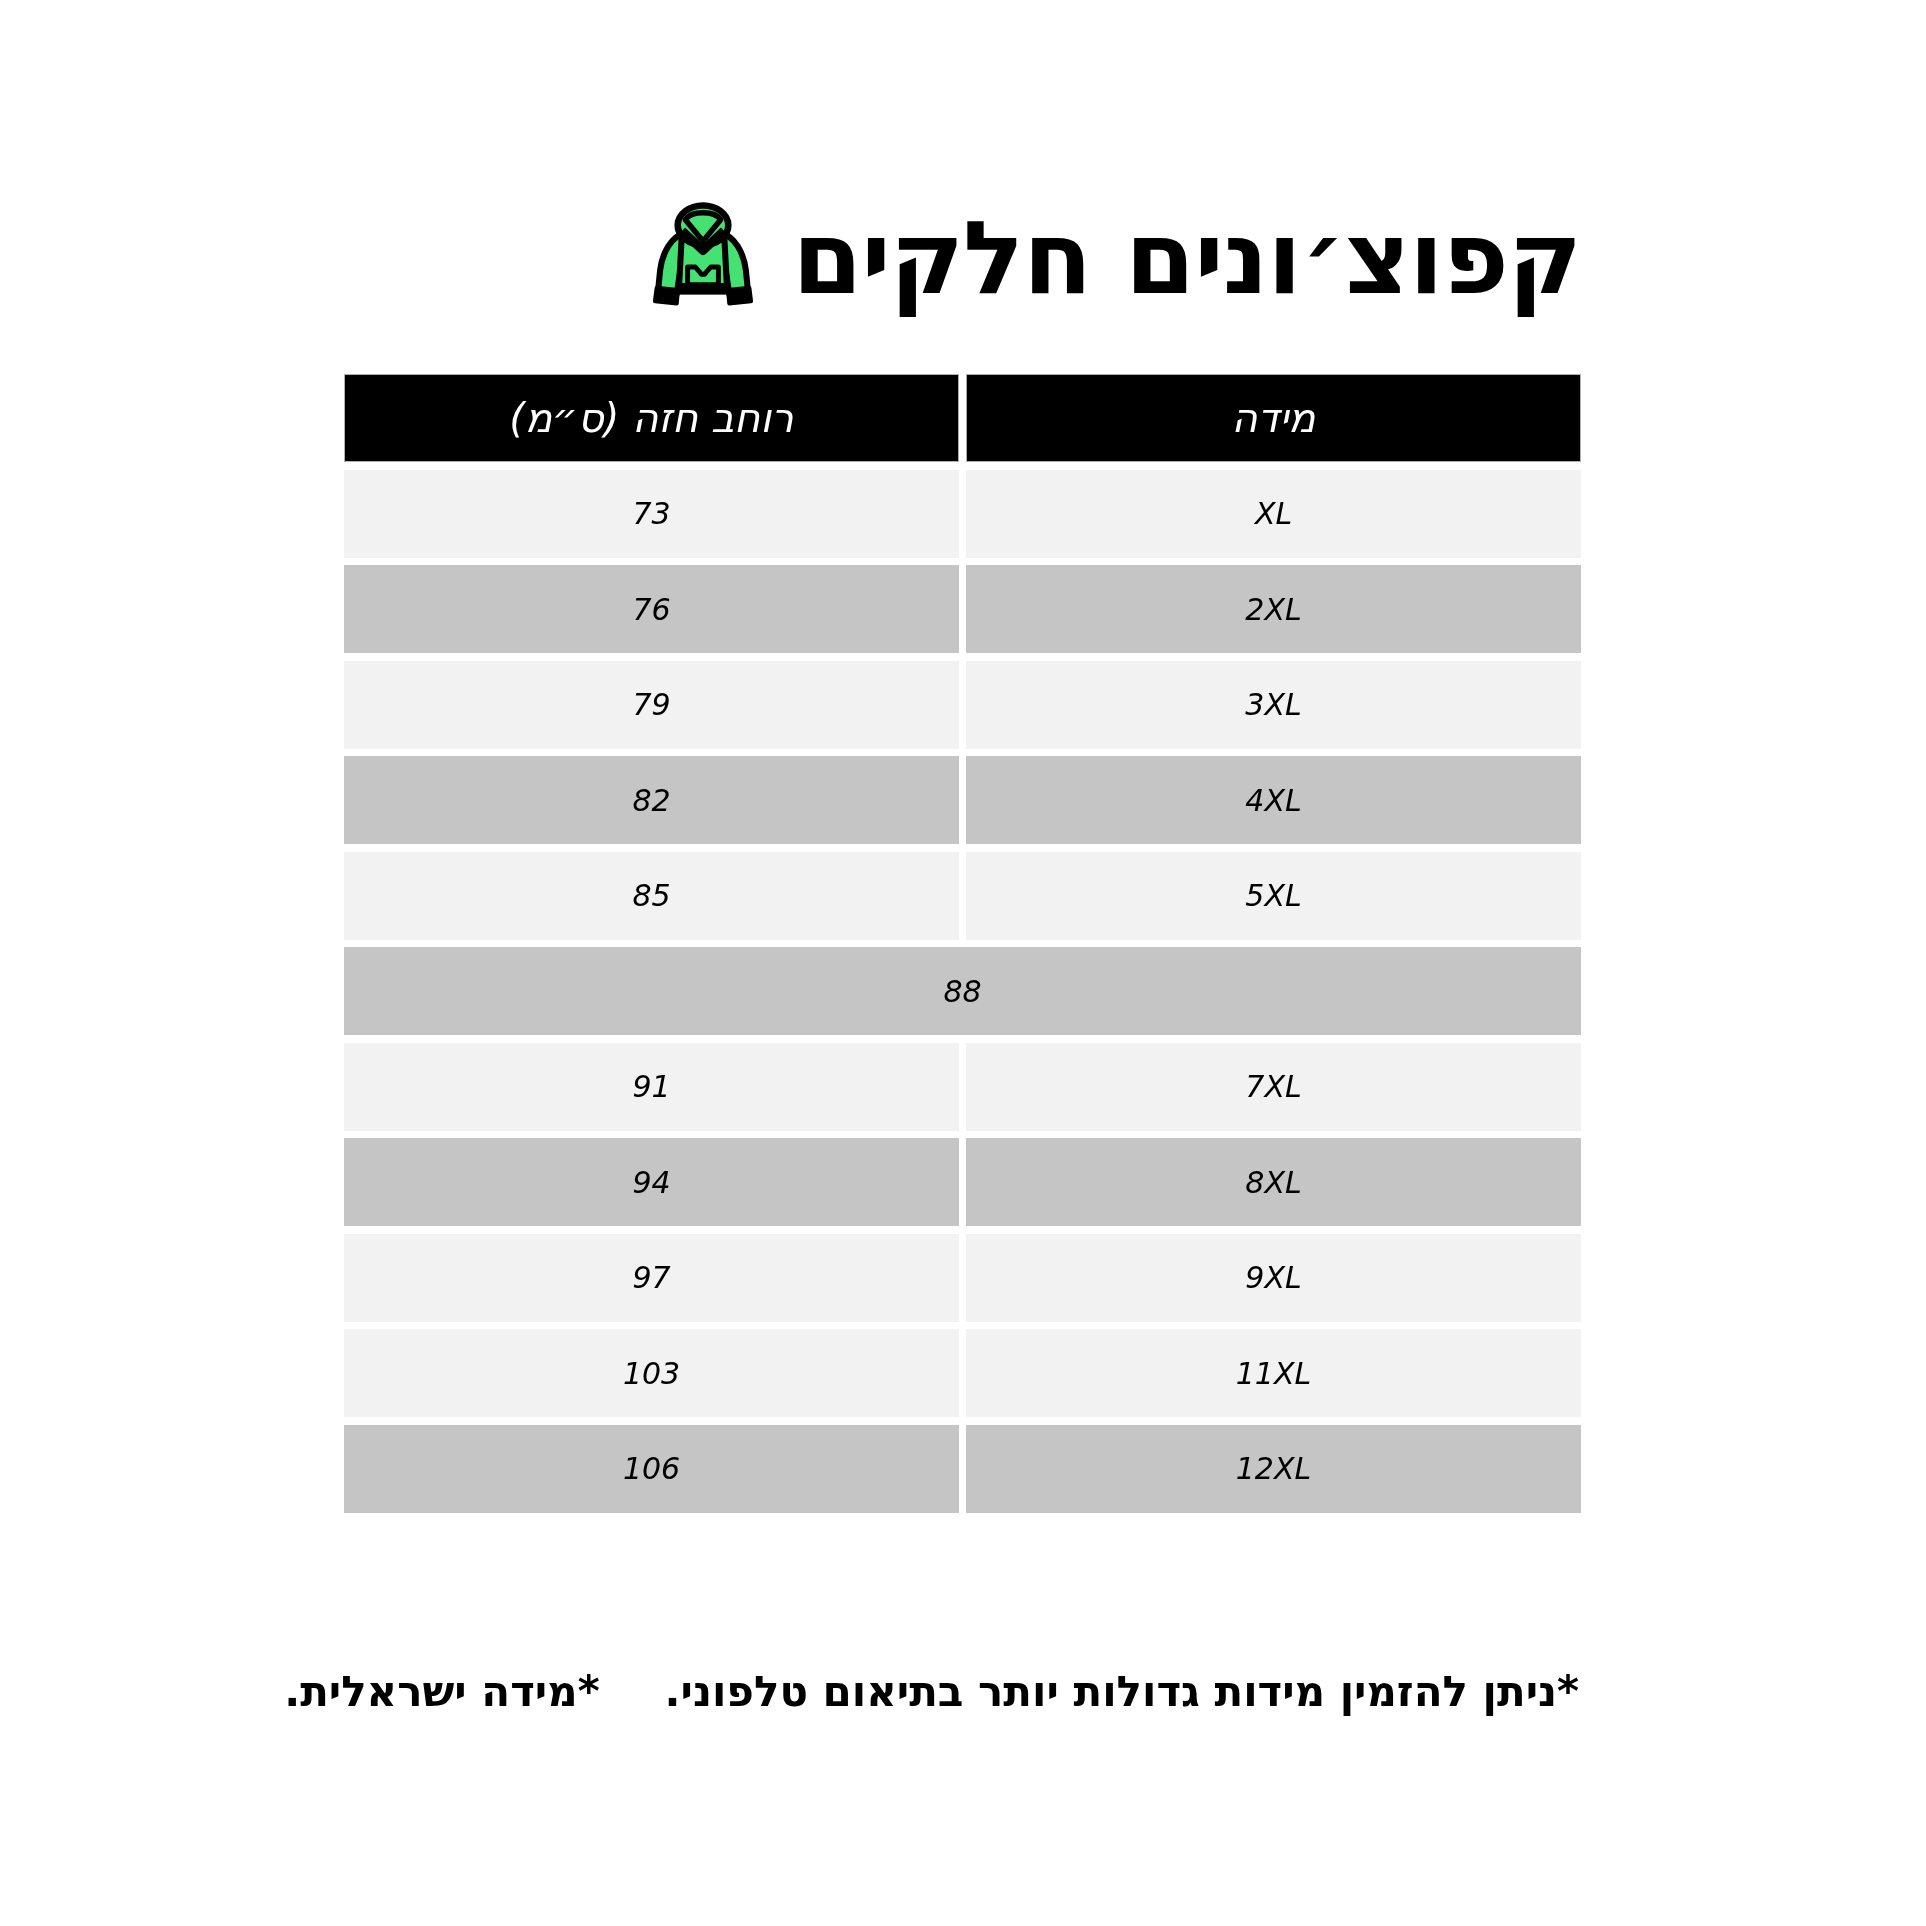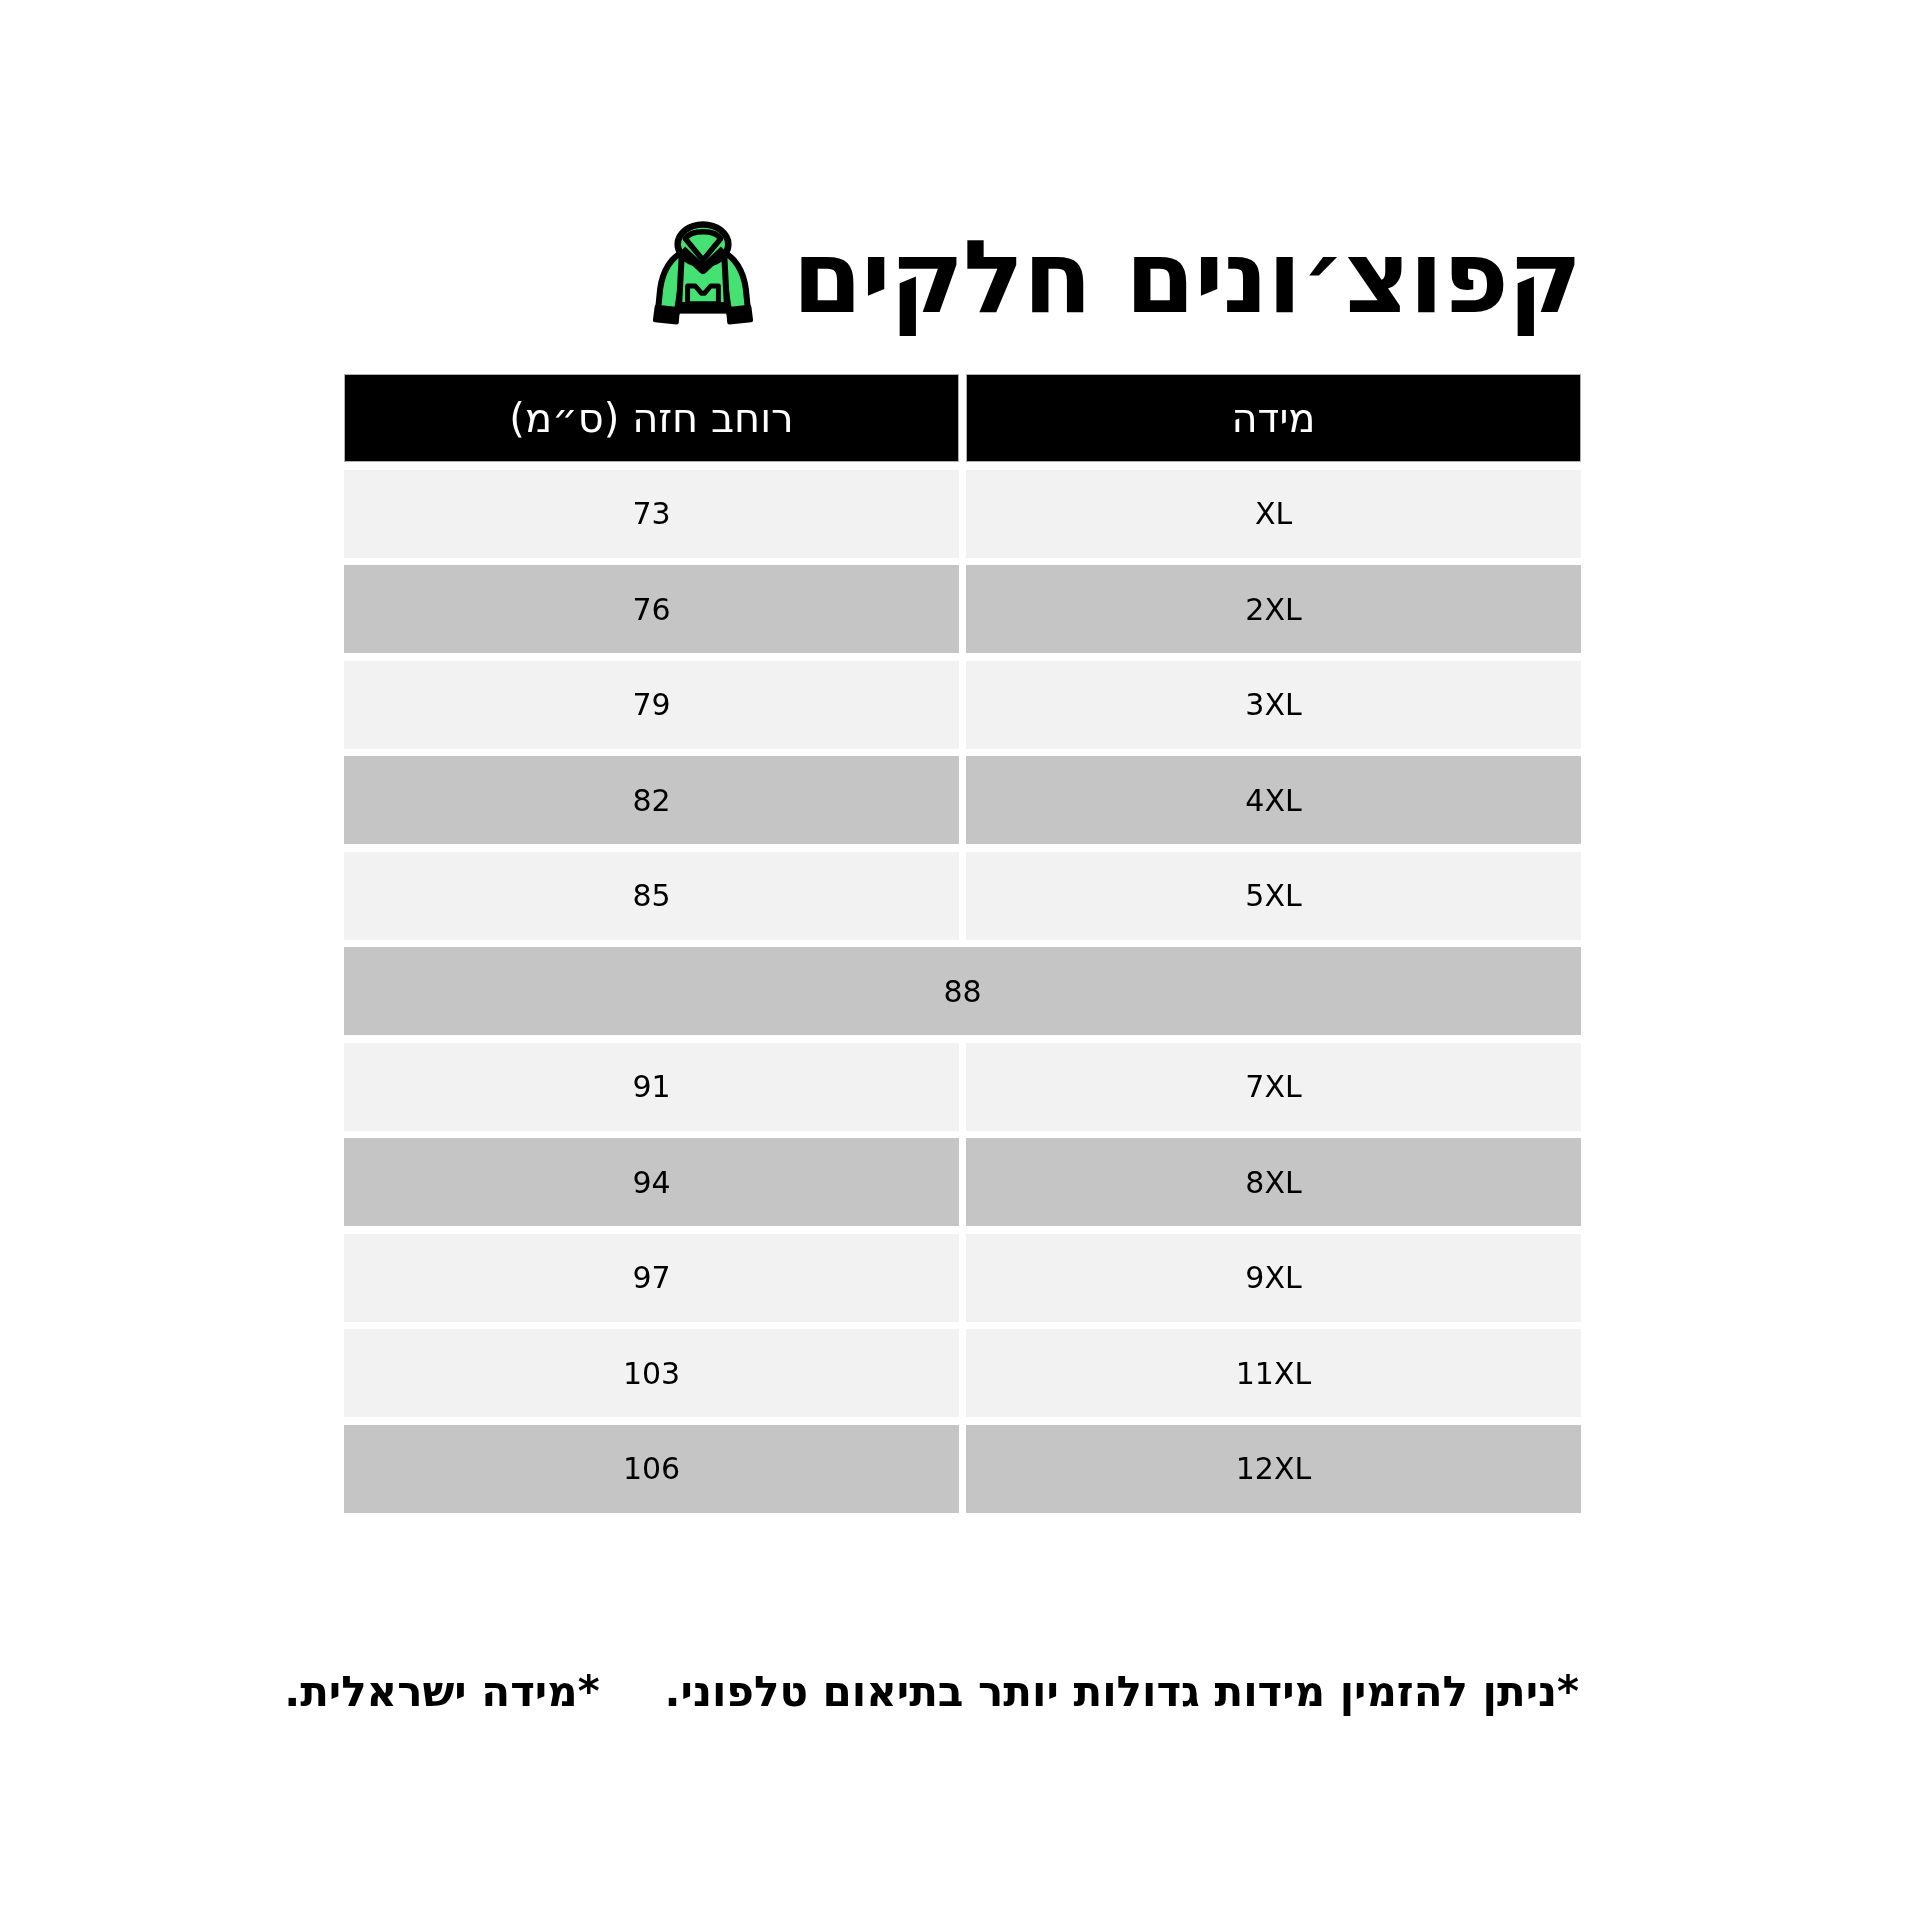--- a/index.html
+++ b/index.html
@@ -7,42 +7,42 @@
     position:relative;
     width:1926px;height:1926px;
     background:#ffffff;
     font-family:"DejaVu Sans", sans-serif;
     color:#000;
     overflow:hidden;
   }
   
   .title-row{
     position:absolute;
-    top:209px;right:345px;
+    top:190px;right:345px;
     height:136px;
     display:flex;align-items:center;
     direction:rtl;           
     gap:34px;
   }
   .title{
     margin:0;
     font-size:101px;
     font-weight:700;
     letter-spacing:-1.2px;
     line-height:1;
     white-space:nowrap;
   }
   .hoodie-svg{width:110px;height:113px;flex:0 0 auto;}
   
   .size-table{
     position:absolute;
     left:344px;top:374px;
     width:1237px;
   }
-  .t-row{display:flex;gap:7px;margin-bottom:7.5px;}
+  .t-row{display:flex;gap:7px;margin-bottom:7.5px;font-style:italic;}
   .cell{
     flex:1 1 0;
     display:flex;align-items:center;justify-content:center;
     direction:rtl;
     box-sizing:border-box;
   }
   .header-row .cell{
     height:88px;
     background:#000000;color:#ffffff;
     font-size:40px;font-weight:400;

